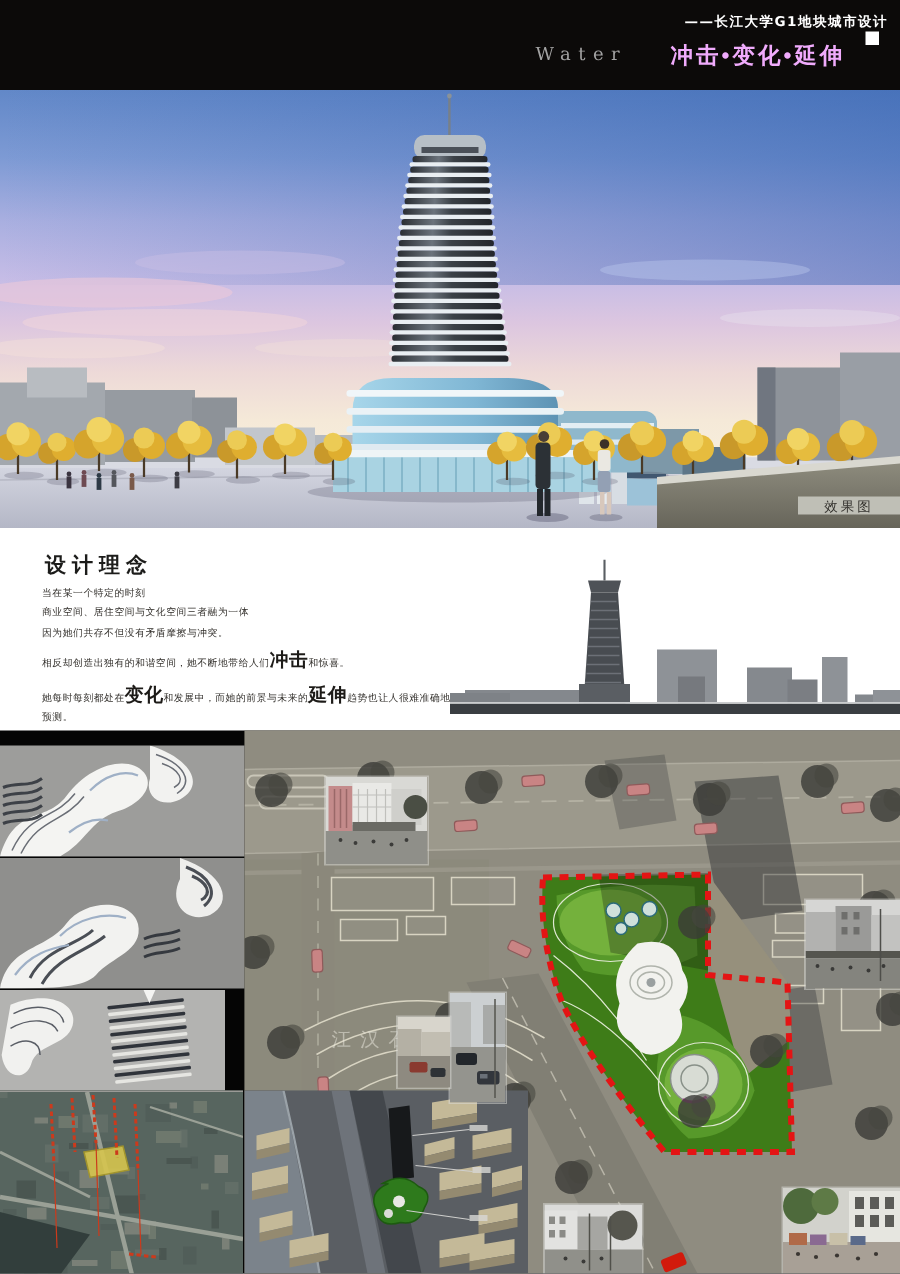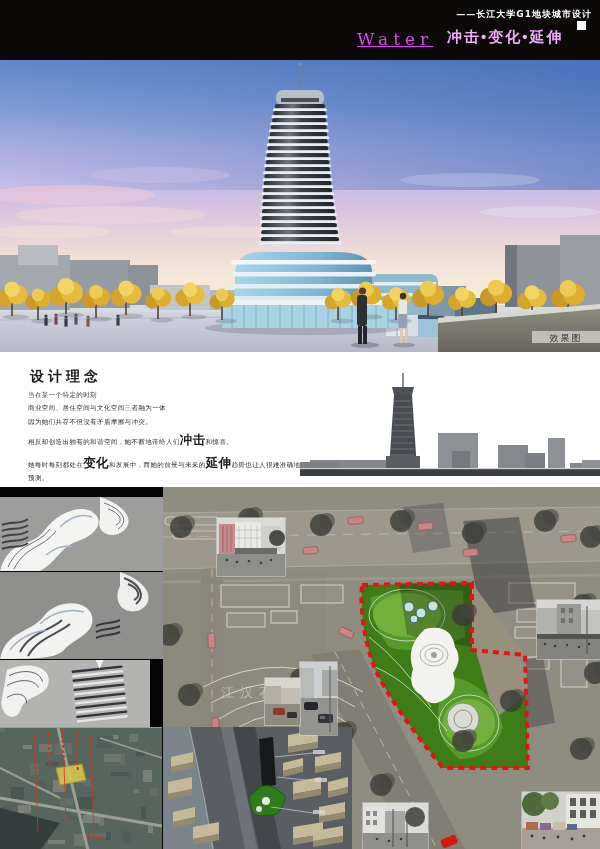--- a/index.html
+++ b/index.html
@@ -7,22 +7,22 @@
          font-family:"Liberation Sans",sans-serif;}
   .abs{position:absolute;}
   svg{display:block;width:100%;height:100%;}
 
   
   .header{left:0;top:0;width:600px;height:60px;background:#0c0a09;}
   .h-sub{right:8px;top:8px;color:#fff;font-size:9px;font-weight:bold;letter-spacing:1px;
          font-family:"DejaVu Sans",sans-serif;}
   .h-arch{left:32px;top:28px;color:#fff;font-size:14px;font-weight:bold;letter-spacing:11px;
           font-family:"Liberation Serif",serif;}
-  .h-water{left:357px;top:29px;color:#d946ef;font-size:17px;letter-spacing:5px;
-           font-family:"DejaVu Serif",serif;text-decoration:underline;}
+  .h-water{left:357px;top:29px;color:#a3a3a3;font-size:12px;letter-spacing:5px;
+           font-family:"DejaVu Serif",serif;}
   .h-slogan{left:447px;top:28px;color:#f0abfc;font-size:15px;font-weight:bold;letter-spacing:2px;}
   .h-square{left:577px;top:21px;width:9px;height:9px;background:#fff;}
 
   
   .render{left:0;top:60px;width:600px;height:292px;background:#cfd4e8;}
 
   
   .concept{left:0;top:352px;width:600px;height:135px;background:#ffffff;}
   .c-title{left:30px;top:16px;font-size:14px;font-weight:bold;letter-spacing:4px;color:#1c1c1a;
            font-family:"DejaVu Serif",serif;position:absolute;}

